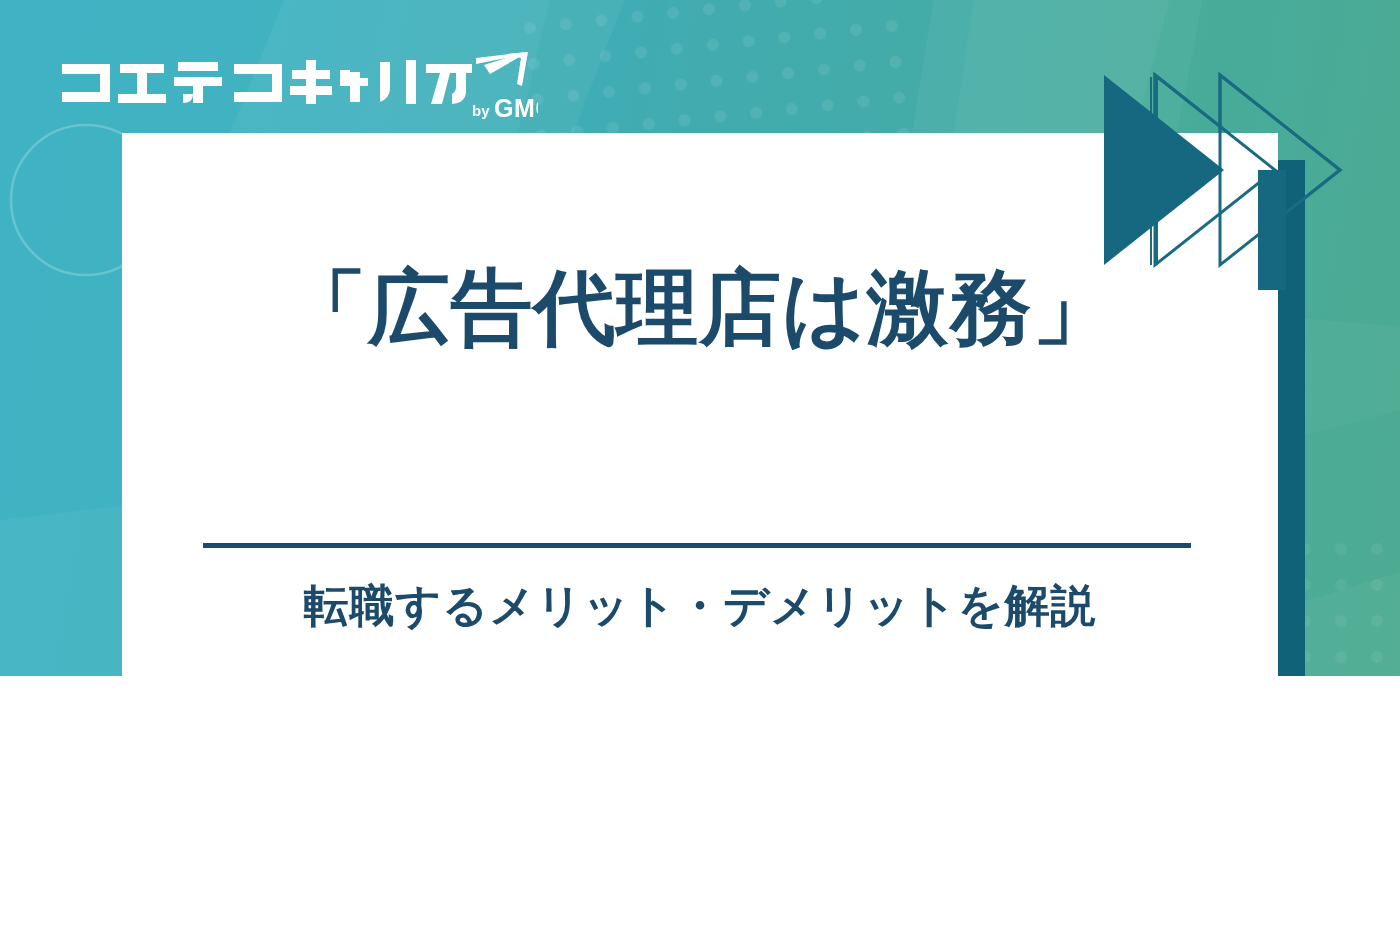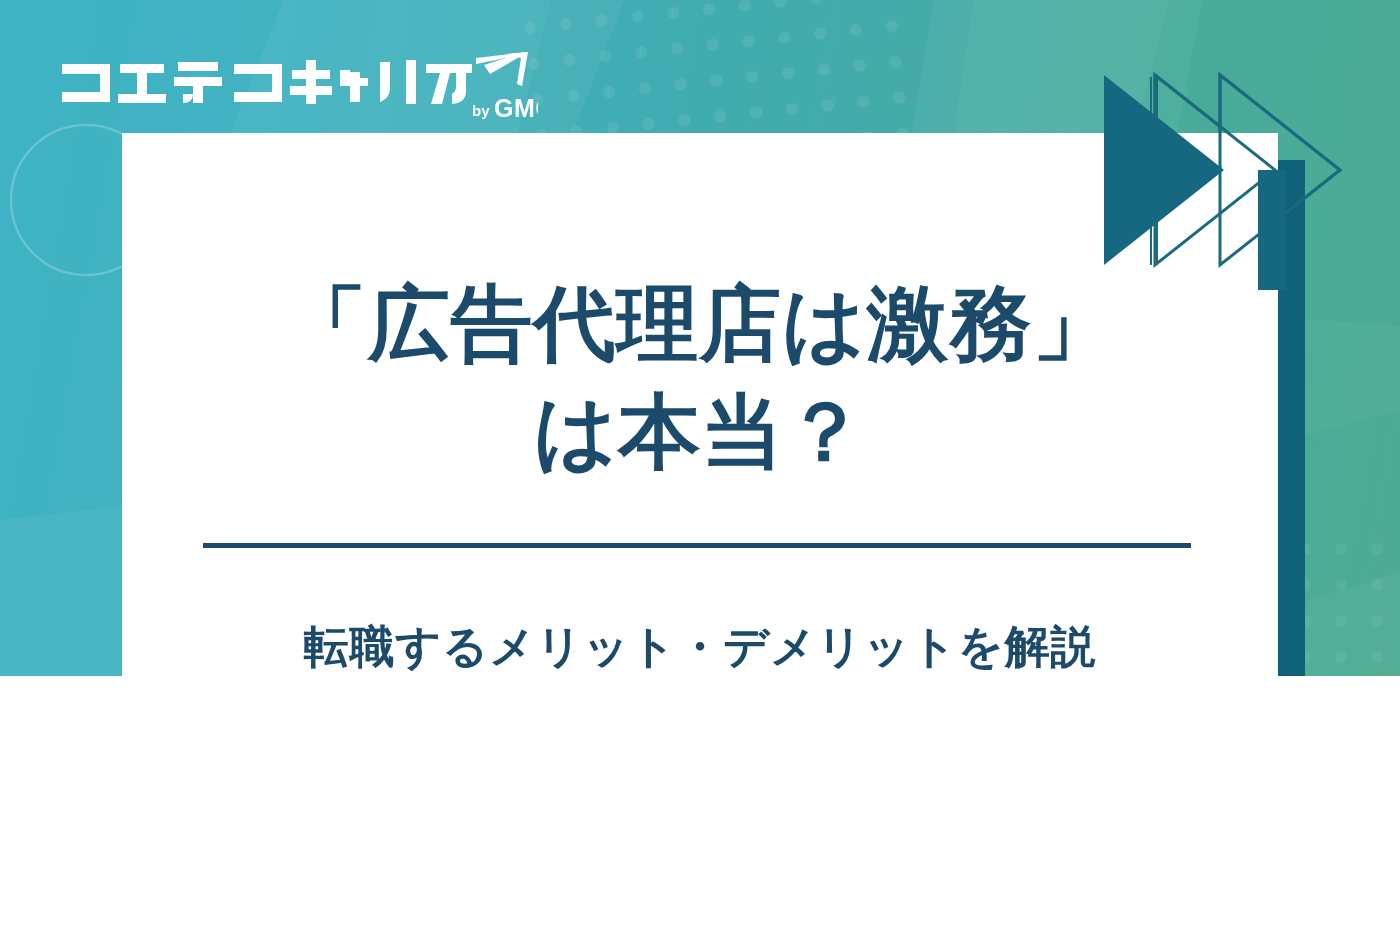--- a/index.html
+++ b/index.html
@@ -65,21 +65,20 @@
     width: 1156px;
     text-align: center;
     color: #1C4A6B;
   }
   .title-line {
     font-weight: bold;
     font-size: 82px;
     line-height: 1.12;
     letter-spacing: 0.01em;
     white-space: nowrap;
-    margin-top: 16px;
   }
   .divider {
     position: absolute;
     left: 203px;
     top: 543px;
     width: 988px;
     height: 5px;
     background: #1C4A6B;
   }
   .subtitle {
@@ -87,21 +86,20 @@
     left: 122px;
     top: 578px;
     width: 1156px;
     text-align: center;
     color: #1C4A6B;
     font-weight: bold;
     font-size: 45px;
     line-height: 1.25;
     letter-spacing: 0.02em;
     white-space: nowrap;
-    margin-top: 41px;
   }
 </style>
 </head>
 <body>
 
 <div class="stage">
 
   <div class="bg-base"></div>
 
   <svg class="bg-svg" viewBox="0 0 1400 933">
@@ -204,20 +202,19 @@
       </g>
       <g fill="#ffffff">
         <text x="414" y="70" font-family="'Liberation Sans', sans-serif" font-size="15" font-weight="bold">by</text>
         <text x="436" y="71" font-family="'Liberation Sans', sans-serif" font-size="25" font-weight="bold" letter-spacing="0.5">GMO</text>
       </g>
     </svg>
   </div>
 
   <div class="title-wrap">
     <div class="title-line">「広告代理店は激務」</div>
-    <div class="title-line">は本当？</div>
   </div>
 
   <div class="divider"></div>
 
   <div class="subtitle">転職するメリット・デメリットを解説</div>
 
 </div>
 
 </body></html>

